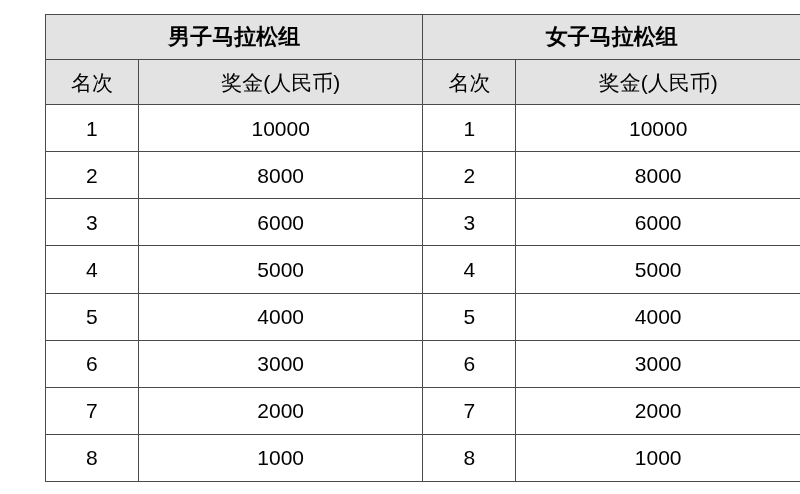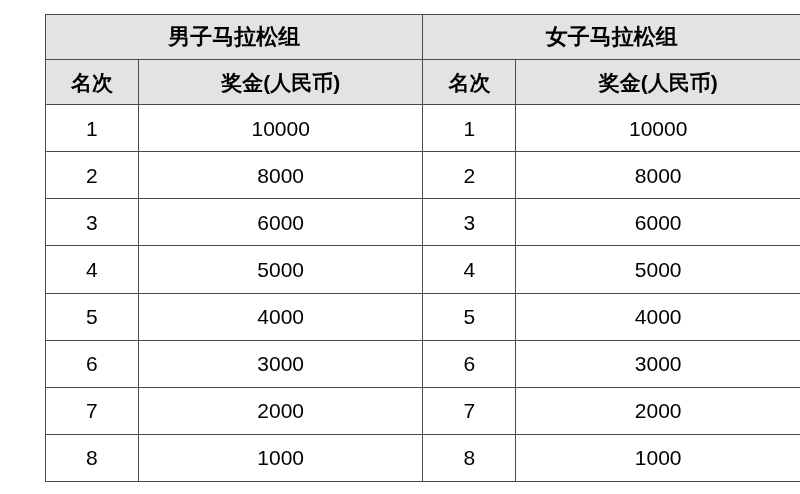--- a/index.html
+++ b/index.html
@@ -41,21 +41,21 @@
   col.c-prize { width: 37.7%; }
 
   tr.group-head td {
     background: #e3e3e3;
     font-weight: bold;
     font-size: 22px;
     height: 44px;
   }
   tr.col-head td {
     background: #e3e3e3;
-    font-weight: bold;
+    font-weight: normal;
     font-size: 21px;
     height: 44px;
   }
   tr.data-row td {
     height: 46px;
     font-weight: normal;
     font-size: 21px;
   }
   td.rank-cell { font-size: 20px; }
   td.prize-cell { font-size: 21px; }

